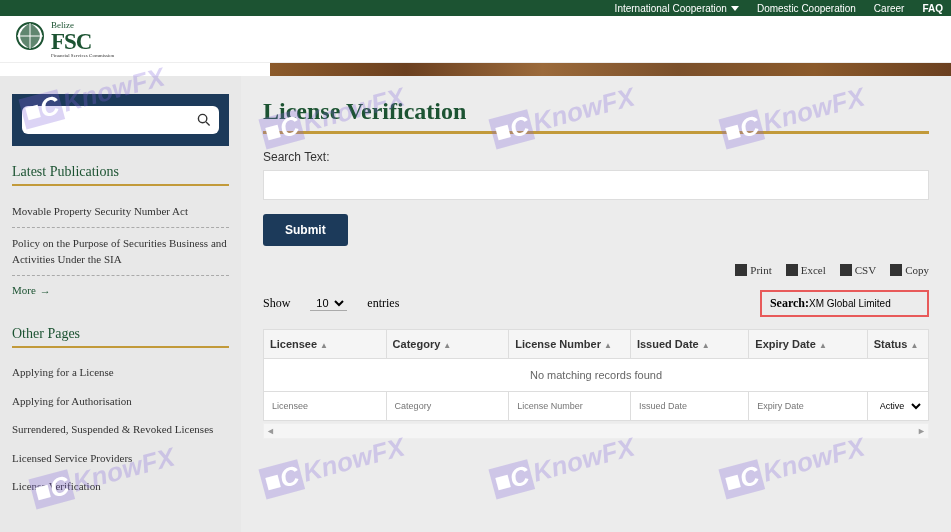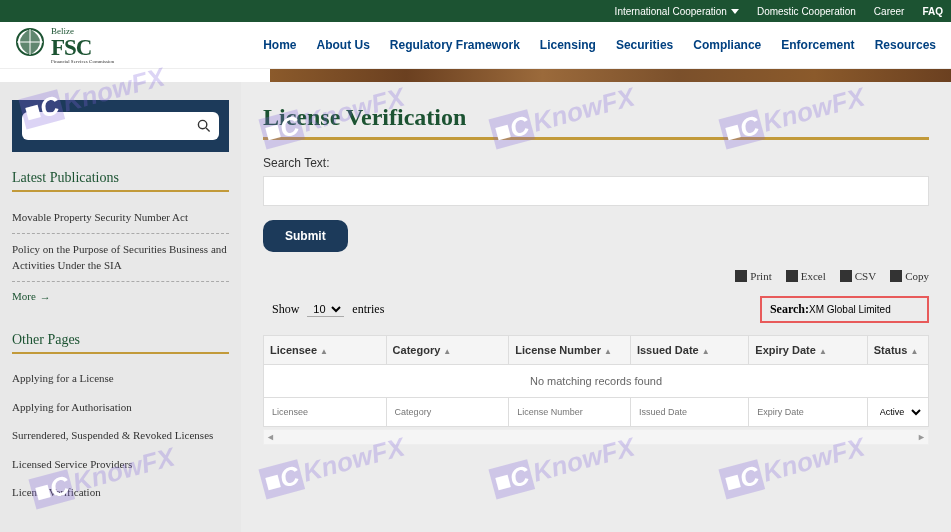--- a/index.html
+++ b/index.html
@@ -1,18 +1,18 @@
 <!DOCTYPE html>
 <html><head>
   <meta charset="utf-8">
   <style>
     * { margin: 0; padding: 0; box-sizing: border-box; }
     body { font-family: Georgia, 'Times New Roman', serif; background: #fff; width: 951px; height: 532px; overflow: hidden; position: relative; }
     
-    .topbar { background: #1c5332; height: 22px; display: flex; justify-content: flex-end; align-items: center; padding-right: 8px; gap: 18px; }
+    .topbar { background: #1c5332; height: 16px; display: flex; justify-content: flex-end; align-items: center; padding-right: 8px; gap: 18px; }
     .topbar-item { color: #fff; font-size: 10px; font-family: Arial, sans-serif; cursor: pointer; }
     .topbar-bold { font-weight: bold; }
     .chev { display: inline-block; width: 0; height: 0; border-left: 4px solid transparent; border-right: 4px solid transparent; border-top: 5px solid #fff; margin-left: 4px; vertical-align: middle; }
     
     .header { background: #fff; height: 47px; display: flex; align-items: center; padding: 0 15px; border-bottom: 1px solid #eee; }
     .logo { display: flex; gap: 6px; }
     .logo-img { width: 30px; height: 30px; position: relative; }
     .logo-img svg { width: 100%; height: 100%; }
     .logo-text { display: flex; flex-direction: column; line-height: 1; }
     .logo-top { font-size: 9px; color: #1c5332; }
@@ -35,28 +35,28 @@
     .side-title { color: #1c5332; font-size: 14px; padding-bottom: 4px; border-bottom: 2px solid #c29a3a; margin-bottom: 10px; }
     .side-item { color: #333; font-size: 11px; padding: 8px 0; border-bottom: 1px dashed #aaa; cursor: pointer; line-height: 1.4; }
     .side-more { color: #1c5332; font-size: 11px; padding: 8px 0; cursor: pointer; }
     .side-more .arrow { display: inline-block; margin-left: 4px; }
     .side-link { color: #333; font-size: 11px; padding: 6px 0; cursor: pointer; line-height: 1.5; }
     
     .main { flex: 1; background: #ececec; padding: 22px 22px 10px 22px; }
     .page-title { color: #1c5332; font-size: 24px; font-family: Georgia, serif; padding-bottom: 6px; border-bottom: 3px solid #c29a3a; margin-bottom: 16px; }
     .search-label { font-size: 12px; font-family: Arial, sans-serif; color: #333; margin-bottom: 6px; }
     .search-text { width: 100%; height: 30px; background: #fff; border: 1px solid #ddd; margin-bottom: 14px; padding: 0 6px; outline: none; }
-    .submit-btn { background: #1c3a5a; color: #fff; border: none; padding: 9px 22px; font-size: 12px; font-family: Arial, sans-serif; font-weight: bold; cursor: pointer; border-radius: 10px; }
+    .submit-btn { background: #1c3a5a; color: #fff; border: none; padding: 9px 22px; font-size: 12px; font-family: Arial, sans-serif; font-weight: bold; cursor: pointer; border-radius: 3px; }
     
     .export-row { display: flex; justify-content: flex-end; gap: 14px; margin-top: 18px; }
     .export-btn { font-size: 11px; color: #333; cursor: pointer; display: flex; align-items: center; gap: 3px; }
     .export-icon { width: 12px; height: 12px; background: #333; display: inline-block; }
     
     .table-controls { display: flex; align-items: center; margin-top: 14px; font-size: 12px; }
-    .show-entries { display: flex; align-items: center; gap: 8px; margin-left: 9px; }
+    .show-entries { display: flex; align-items: center; gap: 20px; }
     .show-entries select { border: none; border-bottom: 1px solid #aaa; background: transparent; font-size: 11px; padding: 0 2px; outline: none; }
     .table-search-wrap { margin-left: auto; display: flex; align-items: center; border: 2px solid #e85a5a; padding: 4px 8px; }
     .table-search-wrap label { font-weight: bold; font-size: 12px; }
     .table-search-wrap input { border: none; outline: none; font-size: 10px; width: 110px; background: transparent; }
     
     .data-table { width: 100%; margin-top: 12px; border-collapse: collapse; background: #fff; font-size: 11px; font-family: Arial, sans-serif; }
     .data-table th { background: #f5f5f5; border: 1px solid #ddd; padding: 8px 6px; text-align: left; font-weight: bold; color: #333; position: relative; }
     .sort-icon { font-size: 8px; color: #888; margin-left: 3px; }
     .data-table td { border: 1px solid #ddd; padding: 10px 6px; text-align: center; color: #666; }
     .no-records { text-align: center; background: #fff; }
@@ -89,30 +89,20 @@
           <path d="M15 2 Q5 8 5 15 Q5 22 15 28 Q25 22 25 15 Q25 8 15 2" fill="#1c5332" opacity="0.7"></path>
           <line x1="15" y1="2" x2="15" y2="28" stroke="#fff" stroke-width="1"></line>
           <line x1="2" y1="15" x2="28" y2="15" stroke="#fff" stroke-width="1"></line>
         </svg>
     </div>
     <div class="logo-text">
       <span class="logo-top">Belize</span>
       <span class="logo-main">FSC</span>
       <span class="logo-sub">Financial Services Commission</span>
     </div>
-  </div>
-  <div class="nav">
-    <span class="nav-item">Home</span>
-    <span class="nav-item">About Us</span>
-    <span class="nav-item">Regulatory Framework</span>
-    <span class="nav-item">Licensing</span>
-    <span class="nav-item">Securities</span>
-    <span class="nav-item">Compliance</span>
-    <span class="nav-item">Enforcement</span>
-    <span class="nav-item">Resources</span>
   </div>
 </div>
 
 <div class="wood-banner"></div>
 
 <div class="content-area">
   <div class="sidebar">
     <div class="search-wrap">
       <div class="search-box">
         <input type="text" style="">

